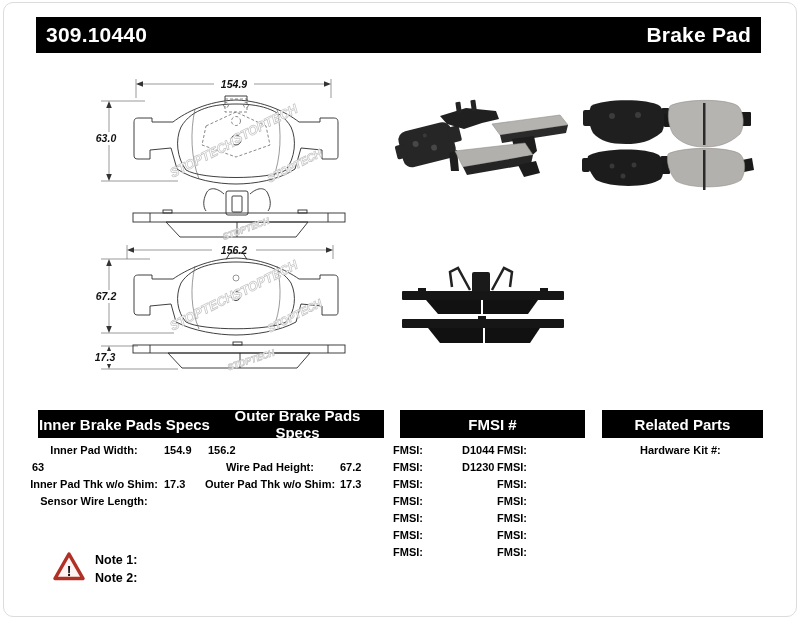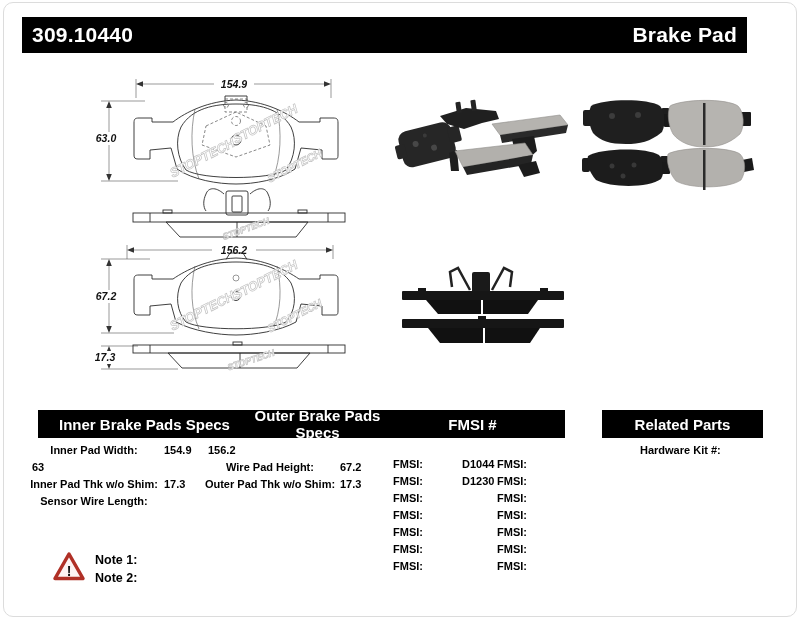--- a/index.html
+++ b/index.html
@@ -1,42 +1,42 @@
 <!DOCTYPE html>
 <html><head>
 <meta charset="utf-8">
 <style>
   html,body{margin:0;padding:0;background:#fff;}
   .page{position:relative;width:800px;height:619px;background:#fff;overflow:hidden;
         font-family:"Liberation Sans",sans-serif;color:#000;}
   .page-border{position:absolute;left:3px;top:2px;right:3px;bottom:2px;
         border:1px solid #dcdcdc;border-radius:10px;pointer-events:none;}
   
-  .header-bar{position:absolute;left:22px;top:17px;width:725px;height:36px;background:#000;
+  .header-bar{position:absolute;left:36px;top:17px;width:725px;height:36px;background:#000;
         display:flex;align-items:center;justify-content:space-between;padding:16px 10px;box-sizing:border-box;}
   .part-number,.product-name{color:#fff;font-weight:bold;font-size:21px;letter-spacing:0.2px;}
   
   .drawings-svg{position:absolute;left:85px;top:74px;}
   .photos-svg{position:absolute;left:392px;top:88px;}
   .warning-svg{position:absolute;left:52px;top:551px;}
   
   .tbar{position:absolute;top:410px;height:28px;background:#000;color:#fff;
         display:flex;align-items:center;}
   .tbar span{flex:1;text-align:center;font-weight:bold;font-size:15px;}
-  .tbar-specs{left:38px;width:346px;padding-left:20px;}
-  .tbar-fmsi{left:380px;width:185px;}
+  .tbar-specs{left:38px;width:346px;}
+  .tbar-fmsi{left:400px;width:185px;}
   .tbar-related{left:602px;width:161px;}
   
   .spec-col{position:absolute;top:442px;}
   .spec-row{display:flex;height:17px;line-height:17px;font-size:11px;font-weight:bold;white-space:nowrap;}
   .spec-label{width:132px;text-align:center;}
   .spec-value{margin-left:4px;text-align:left;}
   .col-inner{left:28px;}
   .col-outer{left:204px;}
-  .fmsi-col{position:absolute;top:456px;}
+  .fmsi-col{position:absolute;top:442px;}
   .fmsi-row{display:flex;height:17px;line-height:17px;font-size:11px;font-weight:bold;white-space:nowrap;}
   .fmsi-label{width:31px;text-align:left;}
   .fmsi-value{margin-left:4px;padding-left:34px;}
   .col-fmsi1{left:393px;}
   .col-fmsi2{left:497px;}
   .col-related{left:605px;top:442px;position:absolute;padding-left:35px;}
   .related-row{display:flex;height:17px;line-height:17px;font-size:11px;font-weight:bold;white-space:nowrap;}
   .related-label{text-align:left;}
   .related-value{margin-left:4px;}
   

